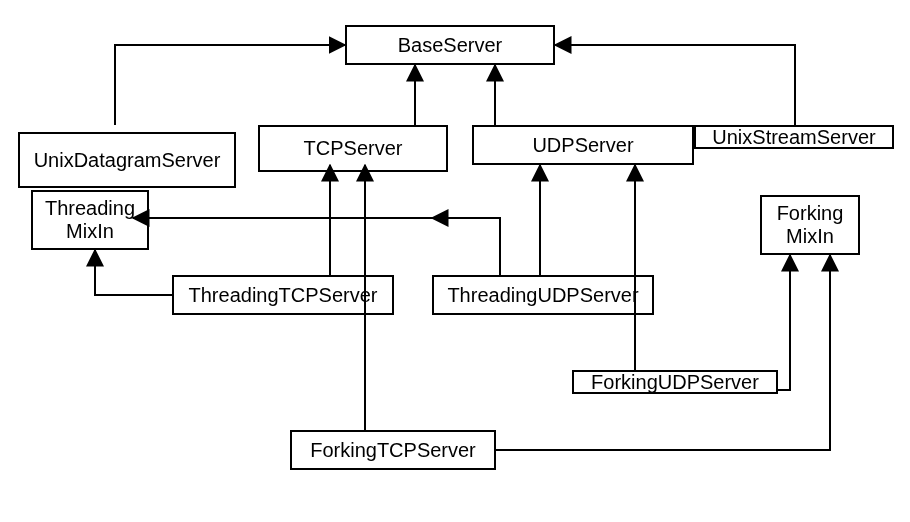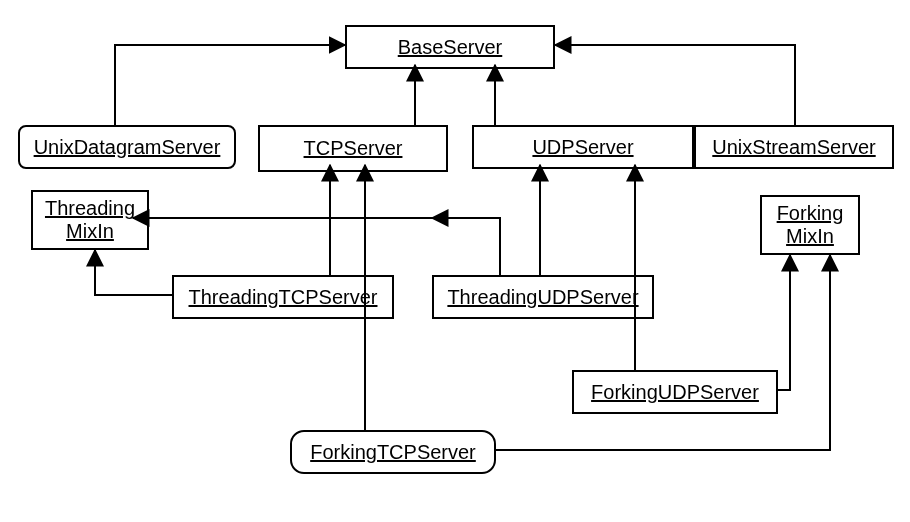--- a/index.html
+++ b/index.html
@@ -14,38 +14,37 @@
     position: absolute;
     border: 2px solid #000;
     background: #fff;
     display: flex;
     align-items: center;
     justify-content: center;
     text-align: center;
     font-size: 20px;
     line-height: 1.15;
     box-sizing: border-box;
-    padding: 20px 6px;
-    text-decoration: underline;
+    padding: 10px 6px;
   }
   svg.edges {
     position: absolute;
     left: 0; top: 0;
     width: 910px; height: 522px;
     pointer-events: none;
   }
 </style>
 </head>
 <body>
 
 <div class="node" style="left:345px; top:25px; width:210px; height:40px;">
   <span>BaseServer</span>
 </div>
 
-<div class="node" style="left:18px; top:125px; width:218px; height:40px;border-radius:8px;">
+<div class="node" style="left:18px; top:132px; width:218px; height:56px;">
   <span>UnixDatagramServer</span>
 </div>
 
 <div class="node" style="left:258px; top:125px; width:190px; height:47px;">
   <span>TCPServer</span>
 </div>
 
 <div class="node" style="left:472px; top:125px; width:222px; height:40px;">
   <span>UDPServer</span>
 </div>
@@ -69,21 +68,21 @@
 </div>
 
 <div class="node" style="left:432px; top:275px; width:222px; height:40px;">
   <span>ThreadingUDPServer</span>
 </div>
 
 <div class="node" style="left:572px; top:370px; width:206px; height:24px;">
   <span>ForkingUDPServer</span>
 </div>
 
-<div class="node" style="left:290px; top:430px; width:206px; height:40px;border-radius:14px;">
+<div class="node" style="left:290px; top:430px; width:206px; height:40px;">
   <span>ForkingTCPServer</span>
 </div>
 
 <svg class="edges" viewBox="0 0 910 522">
   <defs>
     <marker id="arrow" viewBox="0 0 12 12" refX="11" refY="6" markerWidth="9" markerHeight="9" orient="auto-start-reverse">
       <path d="M 0 0 L 12 6 L 0 12 z" fill="#000"></path>
     </marker>
   </defs>
   <g stroke="#000" stroke-width="2" fill="none" marker-end="url(#arrow)">

